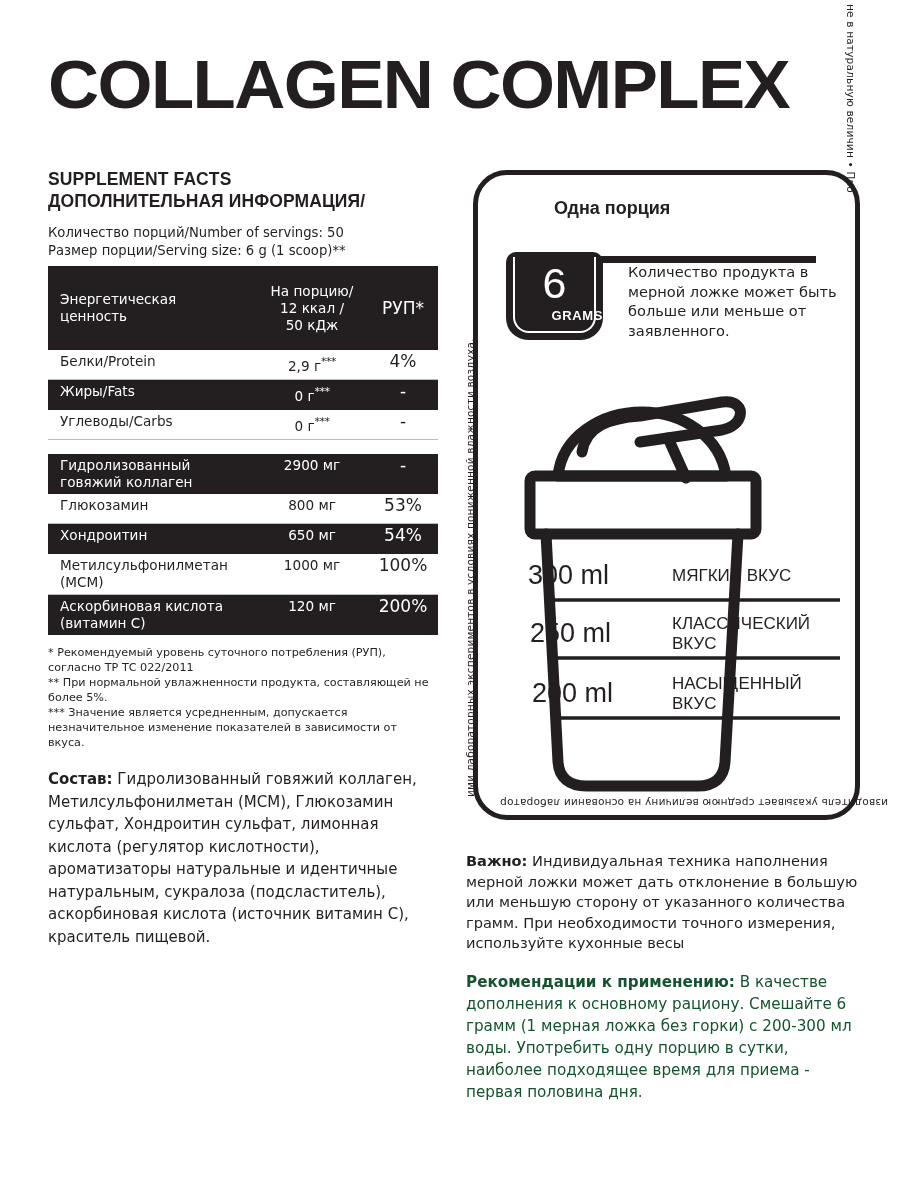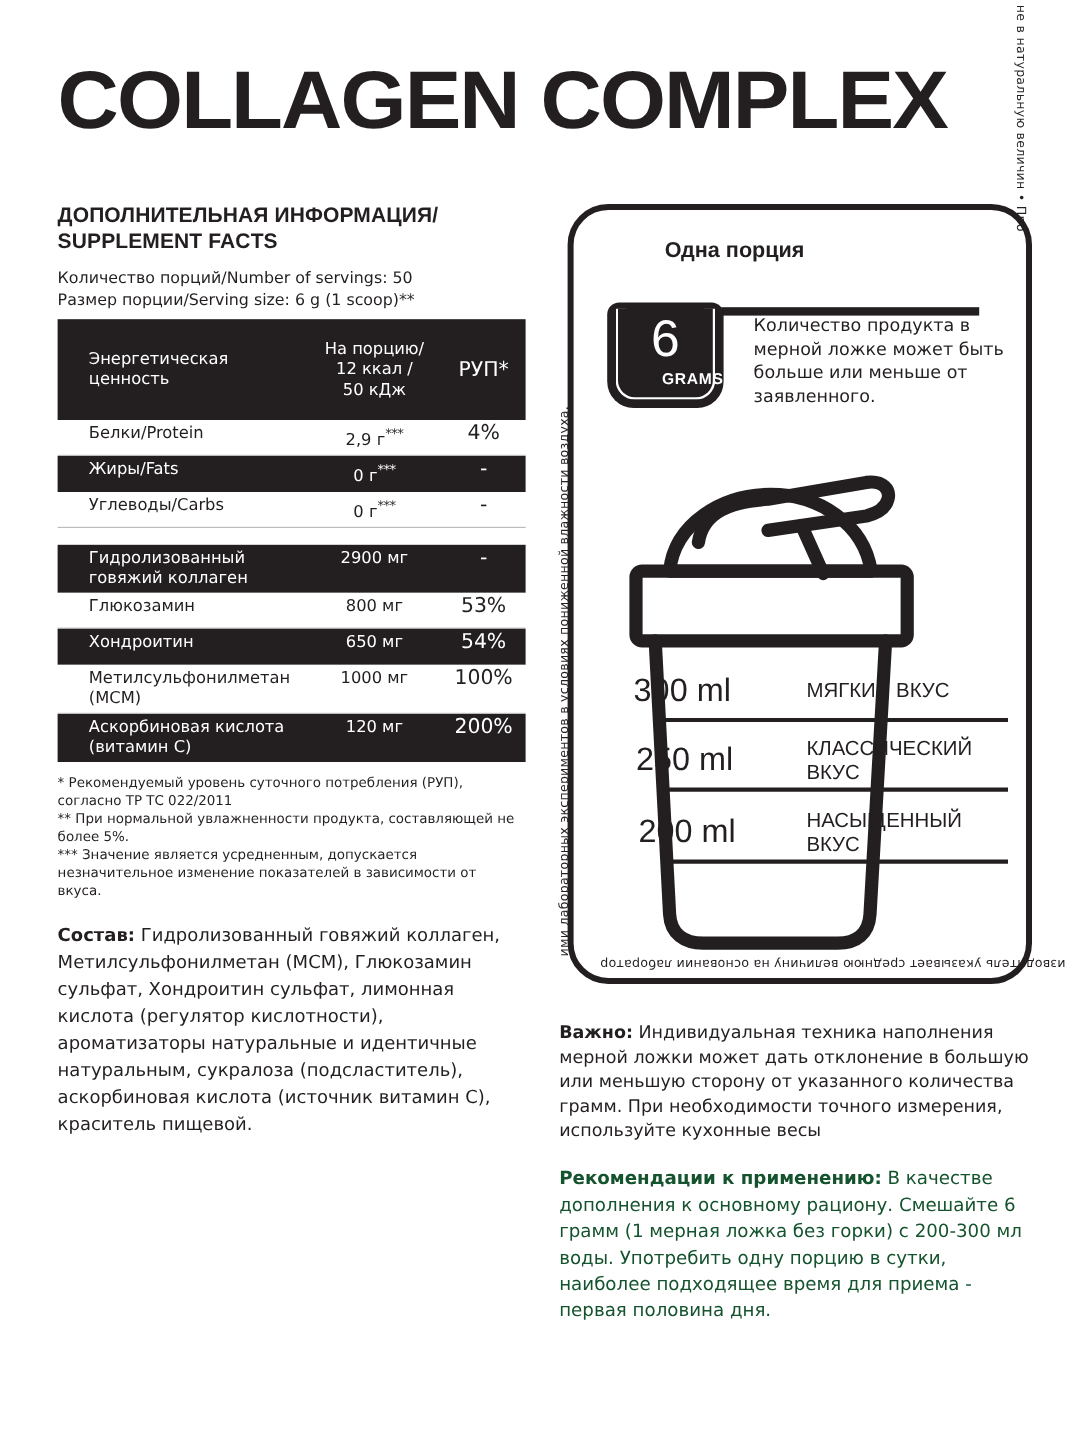--- a/index.html
+++ b/index.html
@@ -51,21 +51,21 @@
     display: flex;
     align-items: flex-start;
     min-height: 30px;
     padding: 3px 0;
   }
   .trow.dark { background: #231f20; color: #ffffff; }
   .trow.light { background: #ffffff; color: #231f20; border-bottom: 1px solid #bcbcbc; }
   .trow.hdr { min-height: 84px; align-items: center; }
   .c-name {
     flex: 0 0 208px;
-    padding-left: 26px;
+    padding-left: 12px;
     font-size: 13.6px;
     line-height: 17px;
   }
   .c-amt {
     flex: 0 0 112px;
     text-align: center;
     font-size: 13.6px;
     line-height: 17px;
   }
   .c-rda {
@@ -226,22 +226,22 @@
 </head>
 <body>
 
 <div class="page">
 
   <div class="title">COLLAGEN COMPLEX</div>
 
   <div class="left-col">
 
     <div class="sf-head">
+      <div>SUPPLEMENT FACTS</div>
       <div>ДОПОЛНИТЕЛЬНАЯ ИНФОРМАЦИЯ/</div>
-      <div>SUPPLEMENT FACTS</div>
     </div>
 
     <div class="servings">
       <div>Количество порций/Number of servings: 50</div>
       <div>Размер порции/Serving size: 6 g (1 scoop)**</div>
     </div>
 
     <div class="table">
       <div class="trow dark hdr">
         <div class="c-name hdr-amt">Энергетическая

